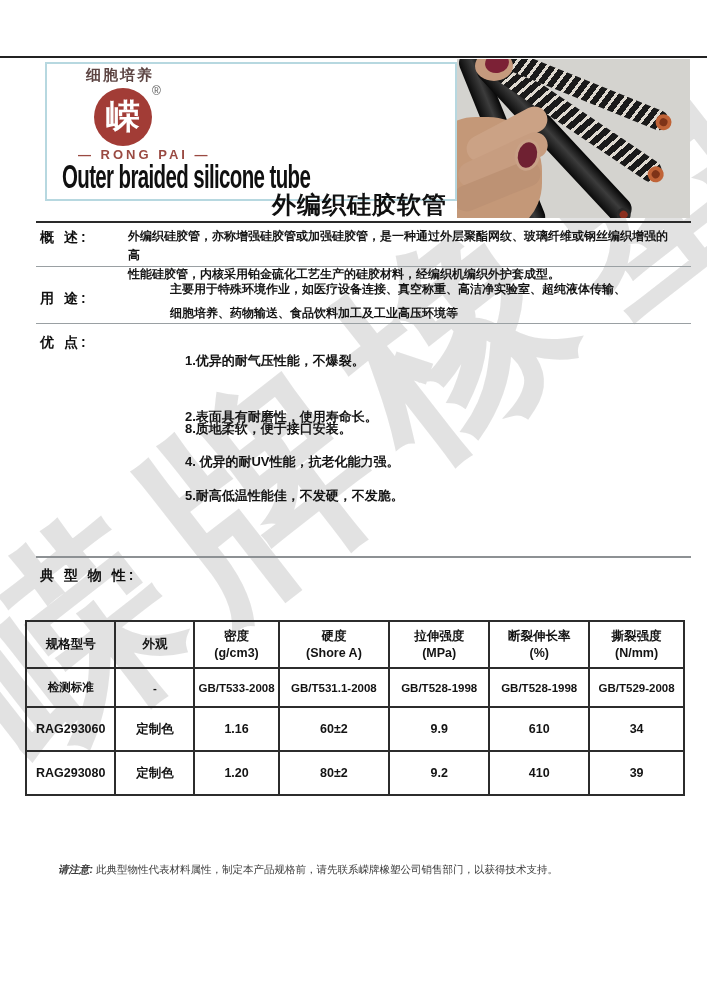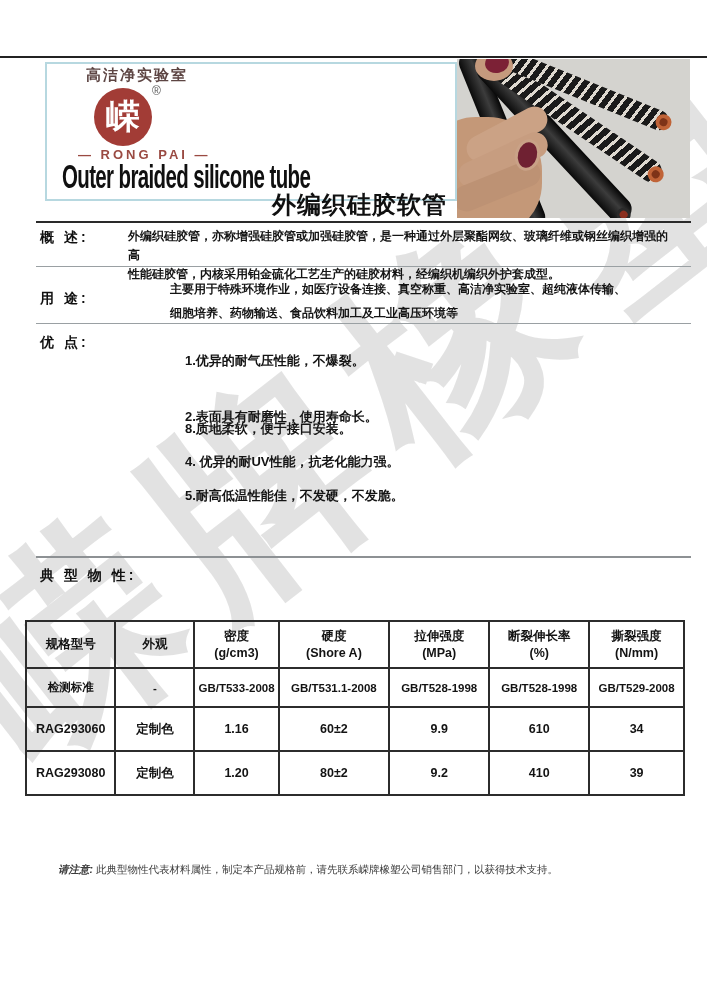--- a/index.html
+++ b/index.html
@@ -96,21 +96,21 @@
 
 <div class="page">
 
   <div class="watermark">嵘牌橡塑</div>
 
   <div class="layer">
 
     <div class="top-line"></div>
 
     <div class="logo-box"></div>
-    <div class="brand-tagline">高洁净实验室</div>
+    <div class="brand-tagline">细胞培养</div>
     <div class="logo-circle">嵘</div>
     <div class="reg-mark">®</div>
     <div class="brand-name">— RONG  PAI —</div>
     <div class="title-en">Outer braided silicone tube</div>
     <div class="title-zh">外编织硅胶软管</div>
 
     <div class="photo">
       <div class="tube tube-dark t1"></div>
       <div class="tube tube-dark t2">
           <span class="tip-dark"></span>

